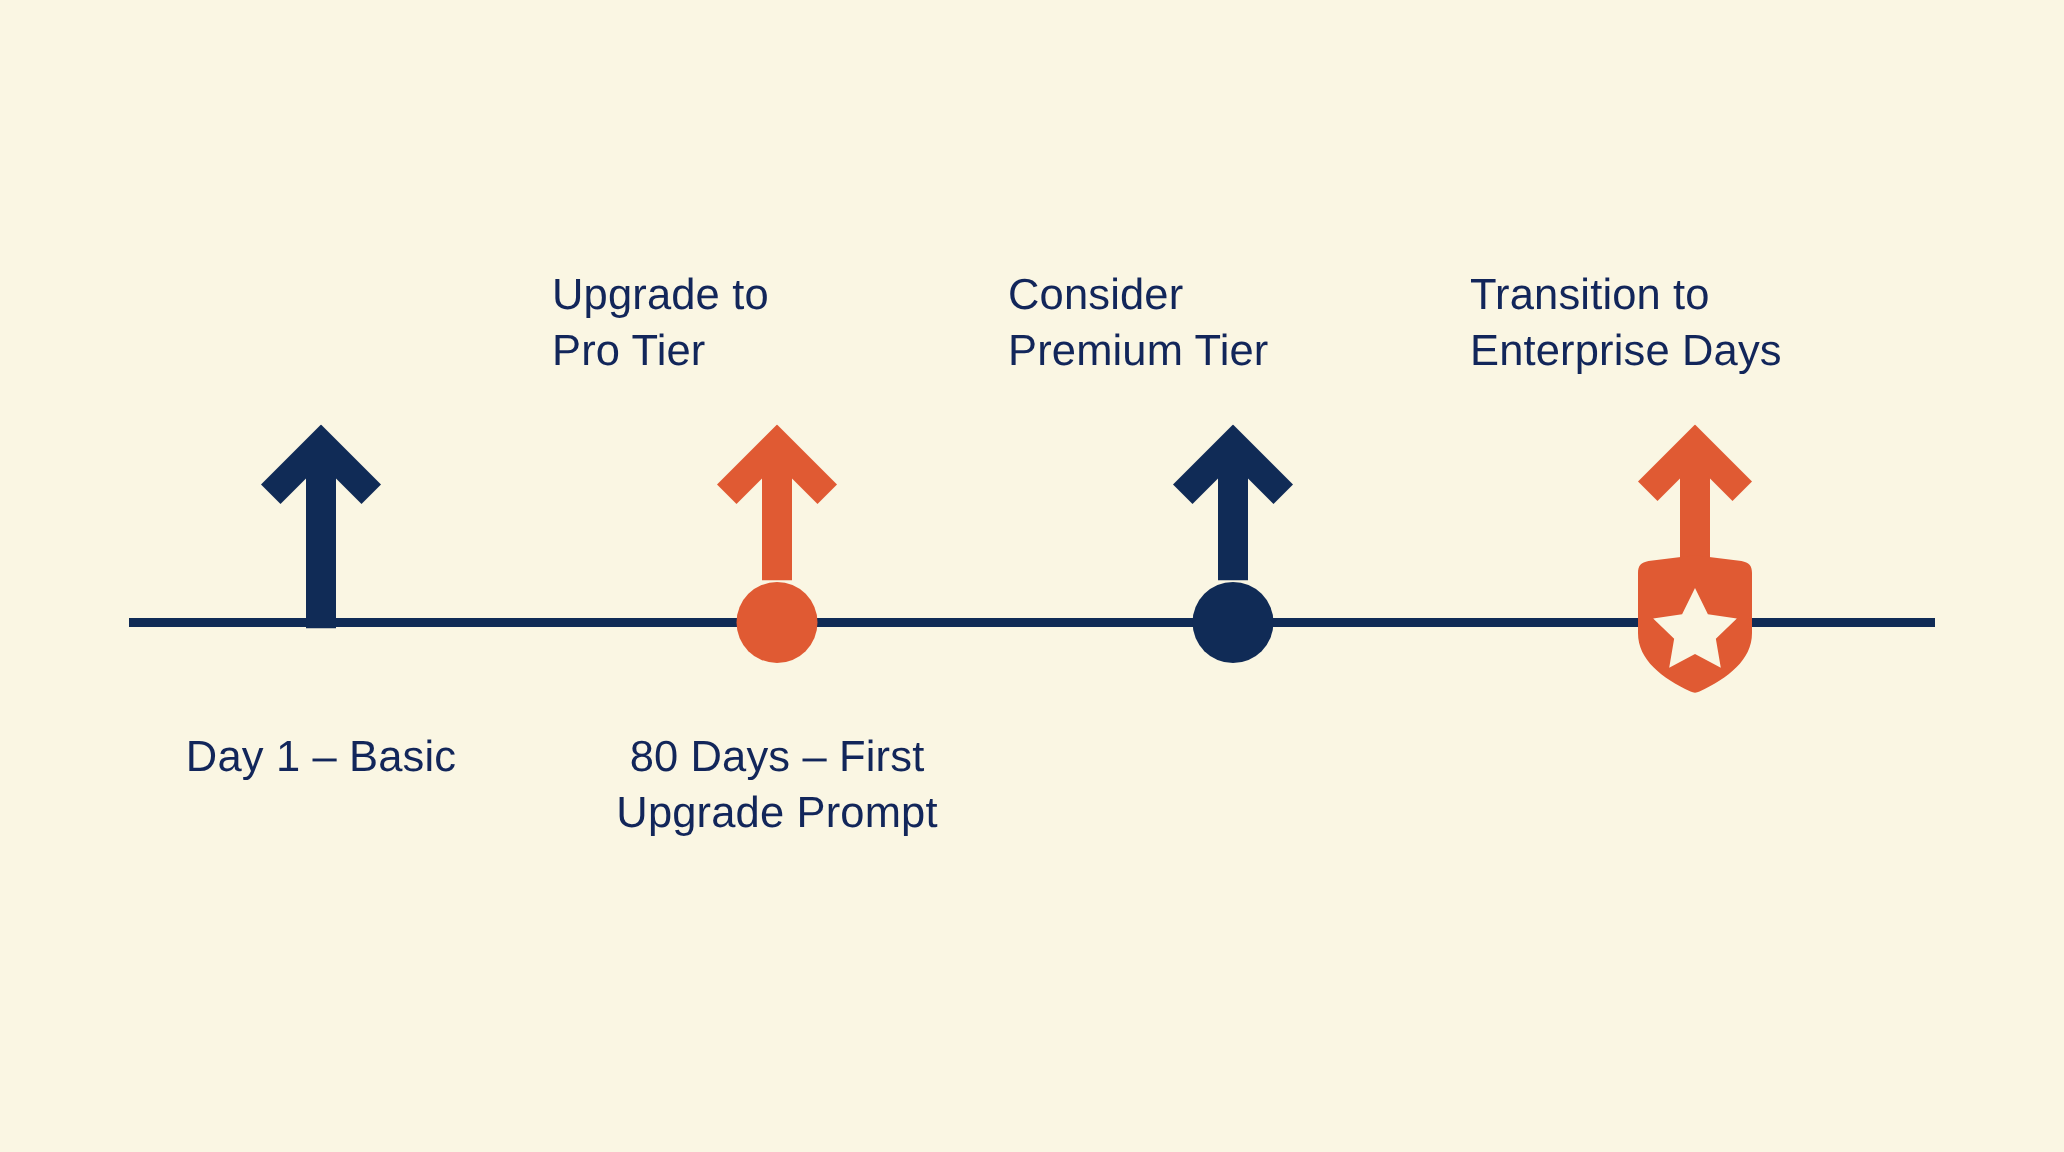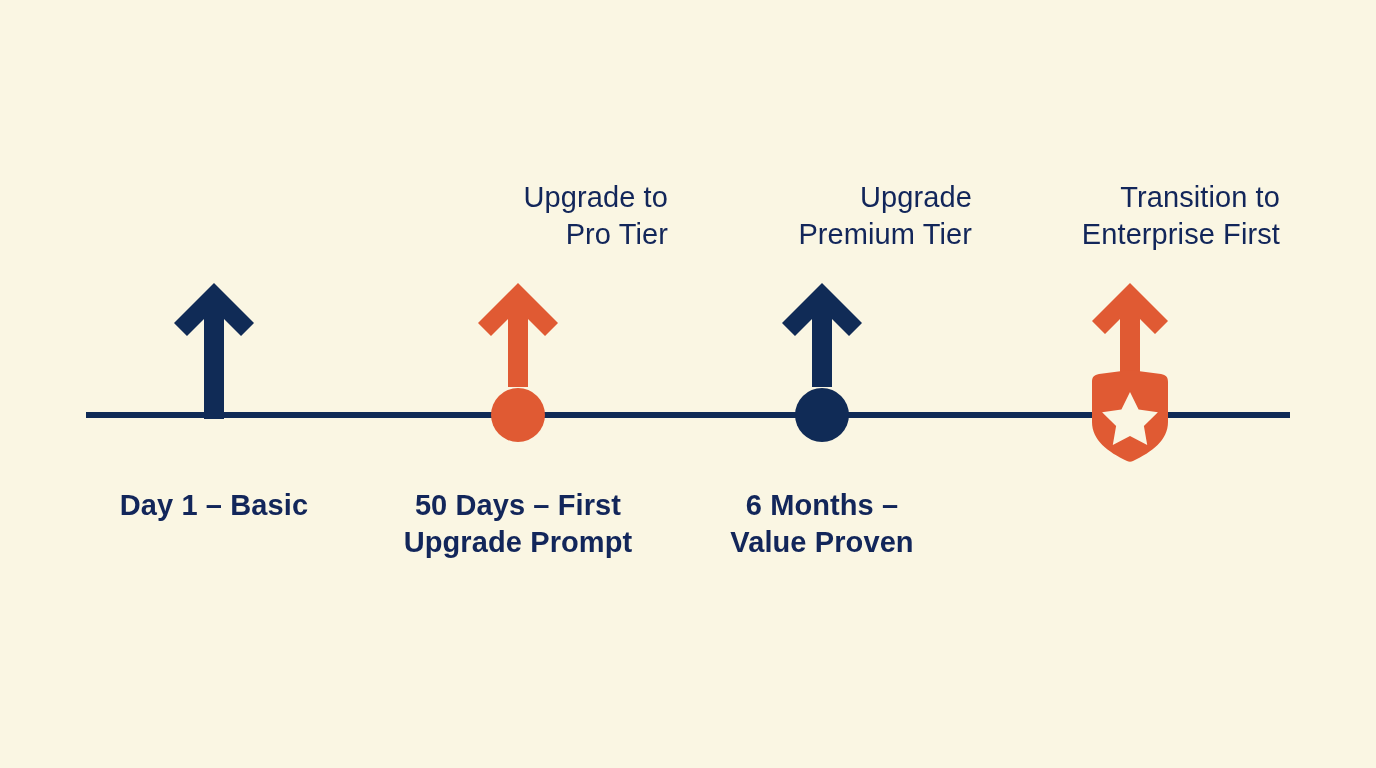--- a/index.html
+++ b/index.html
@@ -32,39 +32,39 @@
     position: absolute;
     top: 0;
     height: 768px;
     width: 300px;
     margin-left: -150px;
   }
   .label-top {
     position: absolute;
     left: 0;
     width: 300px;
-    text-align: right;
+    text-align: left;
     color: #12265A;
     font-size: 29px;
     line-height: 37px;
     letter-spacing: 0.1px;
     font-weight: 400;
     white-space: pre-line;
   }
   .label-bottom {
     position: absolute;
     left: 0;
     width: 300px;
     top: 487px;
     text-align: center;
     color: #12265A;
     font-size: 29px;
     line-height: 37px;
     letter-spacing: 0.1px;
-    font-weight: 700;
+    font-weight: 400;
     white-space: pre-line;
   }
   .arrow-wrap {
     position: absolute;
     left: 150px;
     margin-left: -40px;
     width: 80px;
   }
   .arrow-wrap svg { display: block; }
   .node-circle {
@@ -106,40 +106,38 @@
 
   <div class="milestone" style="left:518px">
     <div class="label-top" style="top:179px">Upgrade to
 Pro Tier</div>
     <div class="arrow-wrap" style="top:283px">
       <svg width="80" height="104" viewBox="0 0 80 104" xmlns="http://www.w3.org/2000/svg">
         <path d="M40 0 L80 40 L67 53 L50 36 L50 104 L30 104 L30 36 L13 53 L0 40 Z" fill="#E05A33"></path>
       </svg>
     </div>
     <div class="node-circle" style="background:#E05A33"></div>
-    <div class="label-bottom">50 Days – First
+    <div class="label-bottom">80 Days – First
 Upgrade Prompt</div>
   </div>
 
   <div class="milestone" style="left:822px">
-    <div class="label-top" style="top:179px">Upgrade
+    <div class="label-top" style="top:179px">Consider
 Premium Tier</div>
     <div class="arrow-wrap" style="top:283px">
       <svg width="80" height="104" viewBox="0 0 80 104" xmlns="http://www.w3.org/2000/svg">
         <path d="M40 0 L80 40 L67 53 L50 36 L50 104 L30 104 L30 36 L13 53 L0 40 Z" fill="#102B56"></path>
       </svg>
     </div>
     <div class="node-circle" style="background:#102B56"></div>
-    <div class="label-bottom">6 Months –
-Value Proven</div>
   </div>
 
   <div class="milestone" style="left:1130px">
     <div class="label-top" style="top:179px">Transition to
-Enterprise First</div>
+Enterprise Days</div>
     <div class="arrow-wrap" style="top:283px; margin-left:-38px; width:76px">
       <svg width="76" height="92" viewBox="0 0 76 92" xmlns="http://www.w3.org/2000/svg">
         <path d="M38 0 L76 38 L63 51 L48 36 L48 92 L28 92 L28 36 L13 51 L0 38 Z" fill="#E05A33"></path>
       </svg>
     </div>
     <div class="node-shield">
       <svg width="88" height="92" viewBox="0 0 88 92" xmlns="http://www.w3.org/2000/svg">
         <path d="M6 12 C6 7 8 5 13 4 L40 0.6 C43 0.2 45 0.2 48 0.6 L75 4 C80 5 82 7 82 12
                  L82 52 C82 70 66 82 47 91 C45 92 43 92 41 91 C22 82 6 70 6 52 Z" fill="#E05A33"></path>
         <path d="M44 22 L52.6 39.5 L71.9 42.3 L57.9 55.9 L61.2 75.1 L44 66 L26.8 75.1

